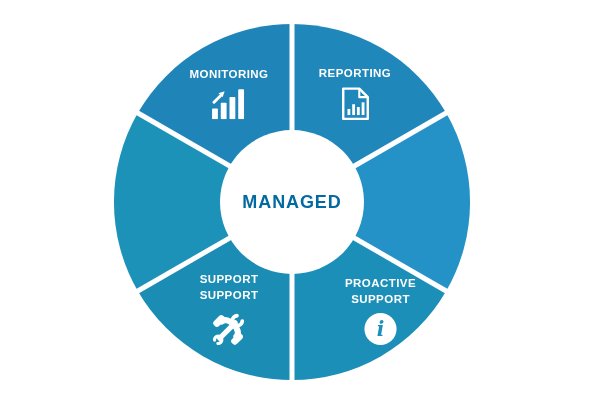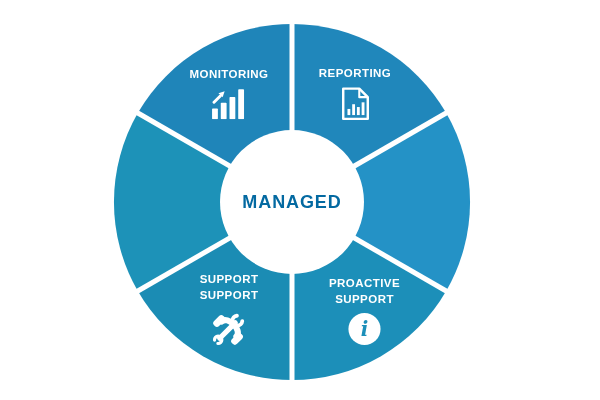--- a/index.html
+++ b/index.html
@@ -77,21 +77,21 @@
               <path d="M17.1,-4.3 A5.6,5.6 0 1 0 17.1,4.3" stroke-width="4.4"></path>
               <path d="M-20.7,-2.7 A4.2,4.2 0 1 1 -20.7,2.7" stroke-width="3.6"></path>
             </g>
             <g transform="rotate(45)">
               <path d="M-12,0 C-12,-10 12,-10 12,0" fill="none" stroke="#ffffff" stroke-width="7" stroke-linecap="round"></path>
               <rect x="-18.5" y="-6" width="8" height="15" rx="3.5" fill="#ffffff"></rect>
               <rect x="10.5" y="-6" width="8" height="15" rx="3.5" fill="#ffffff"></rect>
             </g>
           </svg></div>
       </div>
-      <div class="seg-stack" style="left: 353px; top: 311px; padding-left: 23px;">
+      <div class="seg-stack" style="left: 369px; top: 311px; padding-left: 23px;">
         <div class="seg-label">
           <div>PROACTIVE</div>
           <div>SUPPORT</div>
         </div>
         <div class="seg-icon"><svg width="34" height="34" viewBox="0 0 36 36">
             <circle cx="18" cy="18" r="17" fill="#ffffff"></circle>
             <text x="18" y="25.5" text-anchor="middle" font-family="DejaVu Serif, serif" font-style="italic" font-weight="bold" font-size="21" fill="#1c8fb9">i</text>
           </svg></div>
       </div>
     </div>

